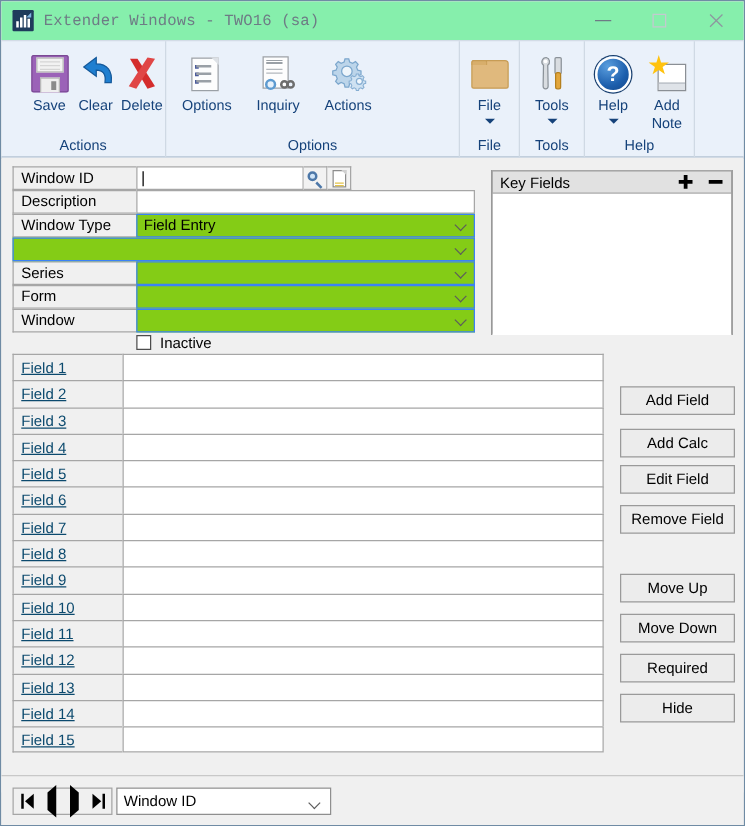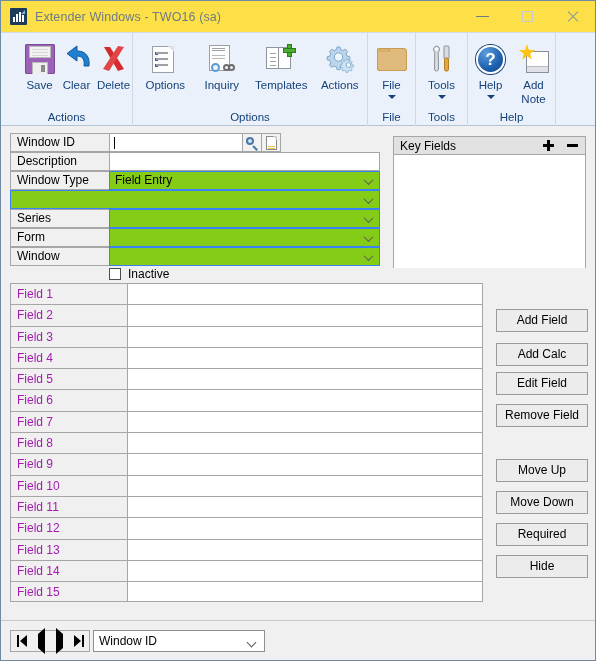--- a/index.html
+++ b/index.html
@@ -16,22 +16,22 @@
     width: 596px; height: 661px;
     background: #f0f0f0;
     border: 1px solid #6f8ba4;
     overflow: hidden;
   }
 
   
   #titlebar {
     position: absolute; left: 0; top: 0;
     width: 594px; height: 31px;
-    background: #fde047;
-    display: flex; align-items: center;
+    background: #86efac;
+    display: flex; align-items: center; font-family: Liberation Mono, monospace;
   }
   #app-icon {
     width: 17px; height: 17px; margin-left: 9px; margin-right: 8px;
     background: #1f3b5c;
     position: relative; flex: none;
     border-radius: 1px;
   }
   #app-icon .bar { position: absolute; bottom: 3px; background: #ffffff; width: 2px; }
   #app-icon .b1 { left: 3px;  height: 5px; }
   #app-icon .b2 { left: 6px;  height: 8px; }
@@ -290,23 +290,23 @@
   }
   .kf-plus:before { left:4px; top:0; width:3px; height:11px; }
   .kf-plus:after  { left:0; top:4px; width:11px; height:3px; }
   .kf-minus:before{ left:0; top:4px; width:11px; height:3px; }
   #kf-list { height: 113px; background:#fff; }
 
   
   #fieldgrid { position: absolute; left: 9px; top: 156px; width: 473px; }
   .grow { display: flex; height: 21.3px; }
   .gl {
-    width: 117px; background: #f0f0f0; border: 1px solid #a6a6a6;
+    width: 88px; background: #f0f0f0; border: 1px solid #a6a6a6;
     border-bottom: none; border-right: none;
-    font-size: 12px; line-height: 20px; padding-left: 6px; color:#a21caf;
+    font-size: 12px; line-height: 20px; padding-left: 6px; color:#0c4a6e;text-decoration:underline;
   }
   .gv {
     flex: 1; background: #ffffff; border: 1px solid #a6a6a6; border-bottom: none;
   }
   .grow:last-child .gl, .grow:last-child .gv { border-bottom: 1px solid #a6a6a6; }
 
   
   .btn {
     position: absolute; width: 92px; height: 23px;
     background: #ececec; border: 1px solid #9a9a9a;
@@ -439,34 +439,20 @@
               <span class="ln" style="top:11px"></span>
               <span class="ln" style="top:14px"></span>
               <span class="mag"></span>
               <span class="chain">
                   <span class="c1"></span>
                   <span class="c2"></span>
                 </span>
             </span>
           </span>
           <span class="rlabel">Inquiry</span>
-        </div>
-        <div class="ritem" style="width:63px">
-          <span class="glyph">
-            <span class="ico ico-tpl">
-              <span class="bk">
-                  <i style="top:5px"></i>
-                  <i style="top:9px"></i>
-                  <i style="top:13px"></i>
-                  <i style="top:17px"></i>
-                </span>
-              <span class="plus"></span>
-            </span>
-          </span>
-          <span class="rlabel">Templates</span>
         </div>
         <div class="ritem" style="width:55px">
           <span class="glyph">
             <span class="ico ico-act">
               <svg width="32" height="30" viewBox="0 0 32 30">
                 <g fill="#bcd5ea" stroke="#7ca7cd" stroke-width="1">
                   <path d="M13 3 l3 0 .7 2.6 2.4 1 2.3-1.3 2.1 2.1 -1.3 2.3 1 2.4 2.6 .7 0 3 -2.6 .7 -1 2.4 1.3 2.3 -2.1 2.1 -2.3-1.3 -2.4 1 -.7 2.6 -3 0 -.7-2.6 -2.4-1 -2.3 1.3 -2.1-2.1 1.3-2.3 -1-2.4 -2.6-.7 0-3 2.6-.7 1-2.4 -1.3-2.3 2.1-2.1 2.3 1.3 2.4-1 Z"></path>
                   <circle cx="14.5" cy="13" r="4.2" fill="#eef5fb"></circle>
                 </g>
                 <g fill="#cfe2f2" stroke="#86aed2" stroke-width="1">

